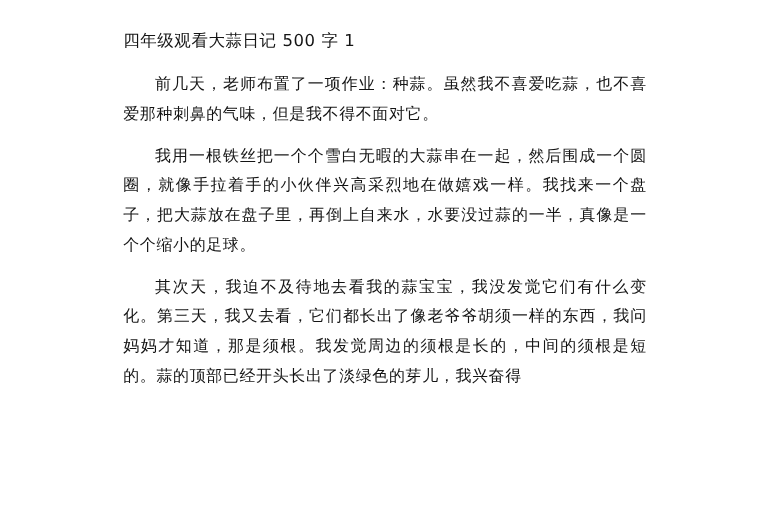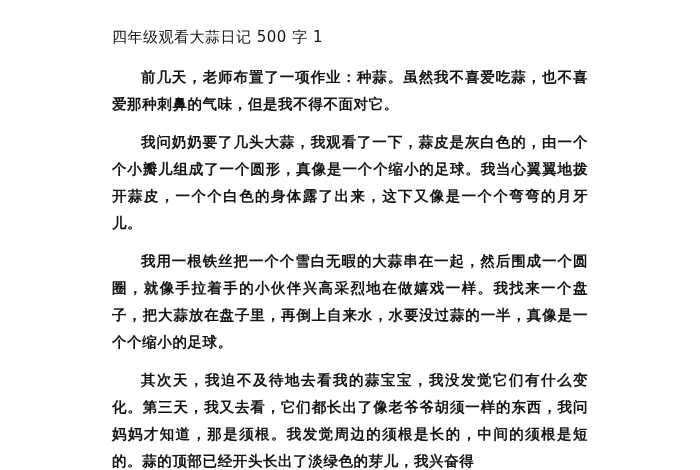--- a/index.html
+++ b/index.html
@@ -33,28 +33,26 @@
   }
   .para {
     font-size: 14.5px;
     line-height: 27px;
     letter-spacing: 0.6px;
     color: #141414;
     margin: 0 0 11px 0;
     text-align: justify;
     text-justify: inter-ideograph;
     text-indent: 2em;
-    font-weight: bold;
   }
   .para:last-child {
     margin-bottom: 0;
   }
 </style>
 </head>
 <body>
 
 <div class="page">
   <div class="doc-title">四年级观看大蒜日记 500 字 1</div>
   <p class="para">前几天，老师布置了一项作业：种蒜。虽然我不喜爱吃蒜，也不喜爱那种刺鼻的气味，但是我不得不面对它。</p>
-  <p class="para">我问奶奶要了几头大蒜，我观看了一下，蒜皮是灰白色的，由一个个小瓣儿组成了一个圆形，真像是一个个缩小的足球。我当心翼翼地拨开蒜皮，一个个白色的身体露了出来，这下又像是一个个弯弯的月牙儿。</p>
   <p class="para">我用一根铁丝把一个个雪白无暇的大蒜串在一起，然后围成一个圆圈，就像手拉着手的小伙伴兴高采烈地在做嬉戏一样。我找来一个盘子，把大蒜放在盘子里，再倒上自来水，水要没过蒜的一半，真像是一个个缩小的足球。</p>
   <p class="para">其次天，我迫不及待地去看我的蒜宝宝，我没发觉它们有什么变化。第三天，我又去看，它们都长出了像老爷爷胡须一样的东西，我问妈妈才知道，那是须根。我发觉周边的须根是长的，中间的须根是短的。蒜的顶部已经开头长出了淡绿色的芽儿，我兴奋得</p>
 </div>
 
 </body></html>

